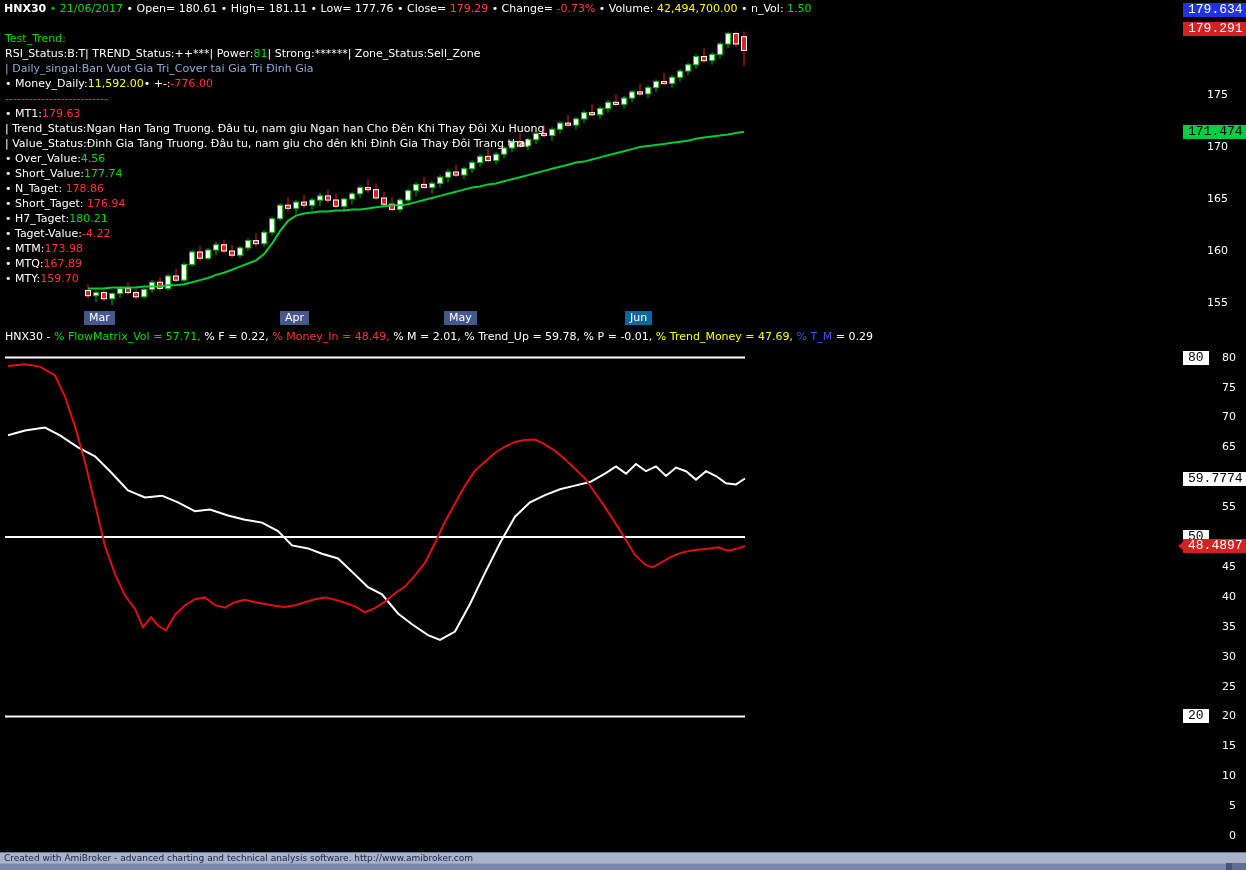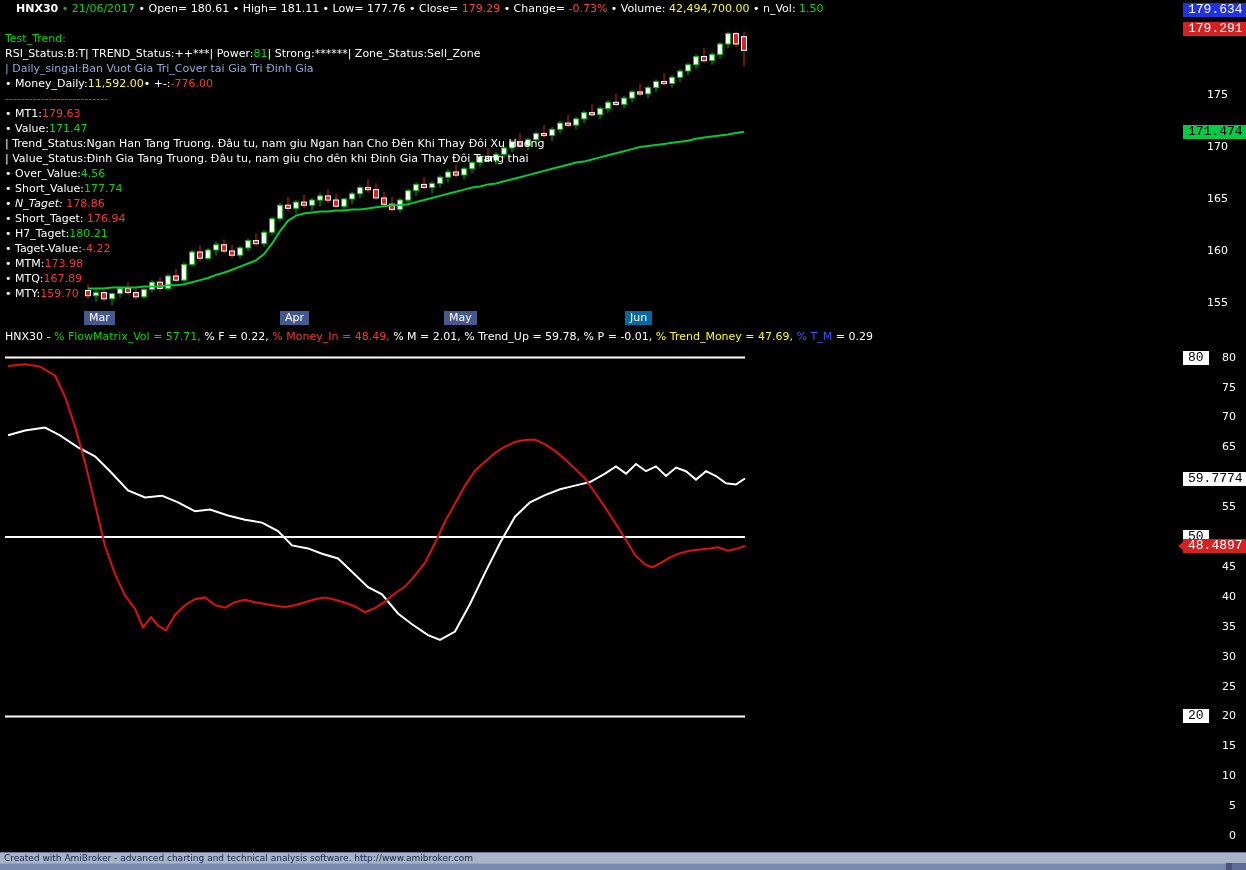--- a/index.html
+++ b/index.html
@@ -3,21 +3,21 @@
 <meta charset="utf-8">
 <style>
   * { margin:0; padding:0; box-sizing:border-box; }
   html,body { background:#000; }
   #screen {
     position:relative; width:1246px; height:870px; background:#000;
     overflow:hidden; font-family:"DejaVu Sans", sans-serif;
   }
   .hdr {
     position:absolute; top:0; left:0; width:100%; height:17px;
-    font-size:11px; line-height:17px; padding-left:16px; white-space:nowrap;
+    font-size:11px; line-height:17px; padding-left:4px; white-space:nowrap;
   }
   .overlay {
     position:absolute; top:31px; left:5px; font-size:11px; line-height:15px;
     white-space:nowrap; z-index:5;
   }
   .ovline { height:15px; }
   svg.pane { position:absolute; left:0; z-index:2; }
   .xaxis { position:absolute; top:311px; left:0; width:1180px; height:15px; z-index:4; }
   .xlabel {
     position:absolute; top:0; font-size:11px; line-height:14px; padding:0 5px;
@@ -237,26 +237,25 @@
       <polyline fill="none" stroke="#00cc33" stroke-width="2" points="88,270.4 96,270.4 104,270.4 112,269.4 120,269.4 128,269.4 136,269.4 144,268.4 152,268.4 160,268.4 168,267.3 176,267.3 184,266.3 192,264.2 200,262.1 208,260.0 216,256.9 224,254.8 232,251.7 240,248.6 248,245.5 256,242.4 264,236.1 272,225.7 280,213.2 288,202.8 296,197.6 304,195.6 312,194.5 320,193.5 328,193.5 336,192.4 344,192.4 352,191.4 360,191.4 368,190.4 376,189.3 384,188.3 392,187.2 400,187.2 408,186.2 416,184.1 424,182.0 432,180.0 440,177.9 448,175.8 456,173.7 464,171.6 472,169.6 480,168.5 488,166.4 496,165.4 504,163.3 512,161.2 520,159.2 528,157.1 536,155.0 544,152.9 552,150.8 560,148.8 568,146.7 576,144.6 584,143.6 592,141.5 600,139.4 608,137.3 616,135.2 624,133.2 632,131.1 640,129.0 648,128.0 656,126.9 664,125.9 672,124.8 680,123.8 688,122.8 696,120.7 704,119.6 712,118.6 720,117.6 728,116.5 736,115.0 744,113.7"></polyline>
     </svg>
 
   <div class="overlay">
       <div class="ovline"><span style="color: rgb(0, 221, 0);">Test_Trend:</span></div>
       <div class="ovline"><span style="color: rgb(255, 255, 255);">RSI_Status:B:T| TREND_Status:++***| Power:</span><span style="color: rgb(0, 221, 0);">81</span><span style="color: rgb(255, 255, 255);">| Strong:******| Zone_Status:Sell_Zone</span></div>
       <div class="ovline"><span style="color: rgb(147, 168, 214);">| Daily_singal:Ban Vuot Gia Tri_Cover tai Gia Tri Đinh Gia</span></div>
       <div class="ovline"><span style="color: rgb(255, 255, 255);">• Money_Daily:</span><span style="color: rgb(255, 255, 0);">11,592.00</span><span style="color: rgb(255, 255, 255);">• +-:</span><span style="color: rgb(255, 51, 51);">-776.00</span></div>
       <div class="ovline"><span style="color: rgb(255, 51, 51);">--------------------------</span></div>
       <div class="ovline"><span style="color: rgb(255, 255, 255);">• MT1:</span><span style="color: rgb(255, 51, 51);">179.63</span></div>
-      <div class="ovline"><span style="color: rgb(255, 255, 255);">• Value:</span><span style="color: rgb(0, 221, 0);">171.47</span></div>
       <div class="ovline"><span style="color: rgb(255, 255, 255);">| Trend_Status:Ngan Han Tang Truong. Đâu tu, nam giu Ngan han Cho Đên Khi Thay Đôi Xu Huong</span></div>
       <div class="ovline"><span style="color: rgb(255, 255, 255);">| Value_Status:Đinh Gia Tang Truong. Đâu tu, nam giu cho dên khi Đinh Gia Thay Đôi Trang thai</span></div>
       <div class="ovline"><span style="color: rgb(255, 255, 255);">• Over_Value:</span><span style="color: rgb(0, 221, 0);">4.56</span></div>
       <div class="ovline"><span style="color: rgb(255, 255, 255);">• Short_Value:</span><span style="color: rgb(0, 221, 0);">177.74</span></div>
-      <div class="ovline"><span style="color: rgb(255, 255, 255); font-style: italic;">• N_Taget: </span><span style="color: rgb(255, 51, 51);">178.86</span></div>
+      <div class="ovline"><span style="color: rgb(255, 255, 255);">• N_Taget: </span><span style="color: rgb(255, 51, 51);">178.86</span></div>
       <div class="ovline"><span style="color: rgb(255, 255, 255);">• Short_Taget: </span><span style="color: rgb(255, 51, 51);">176.94</span></div>
       <div class="ovline"><span style="color: rgb(255, 255, 255);">• H7_Taget:</span><span style="color: rgb(0, 221, 0);">180.21</span></div>
       <div class="ovline"><span style="color: rgb(255, 255, 255);">• Taget-Value:</span><span style="color: rgb(255, 51, 51);">-4.22</span></div>
       <div class="ovline"><span style="color: rgb(255, 255, 255);">• MTM:</span><span style="color: rgb(255, 51, 51);">173.98</span></div>
       <div class="ovline"><span style="color: rgb(255, 255, 255);">• MTQ:</span><span style="color: rgb(255, 51, 51);">167.89</span></div>
       <div class="ovline"><span style="color: rgb(255, 255, 255);">• MTY:</span><span style="color: rgb(255, 51, 51);">159.70</span></div>
     </div>
 
   <div class="xaxis">
       <div class="xlabel" style="left: 84px; background: rgb(70, 89, 140); color: rgb(255, 255, 255);">Mar</div>

